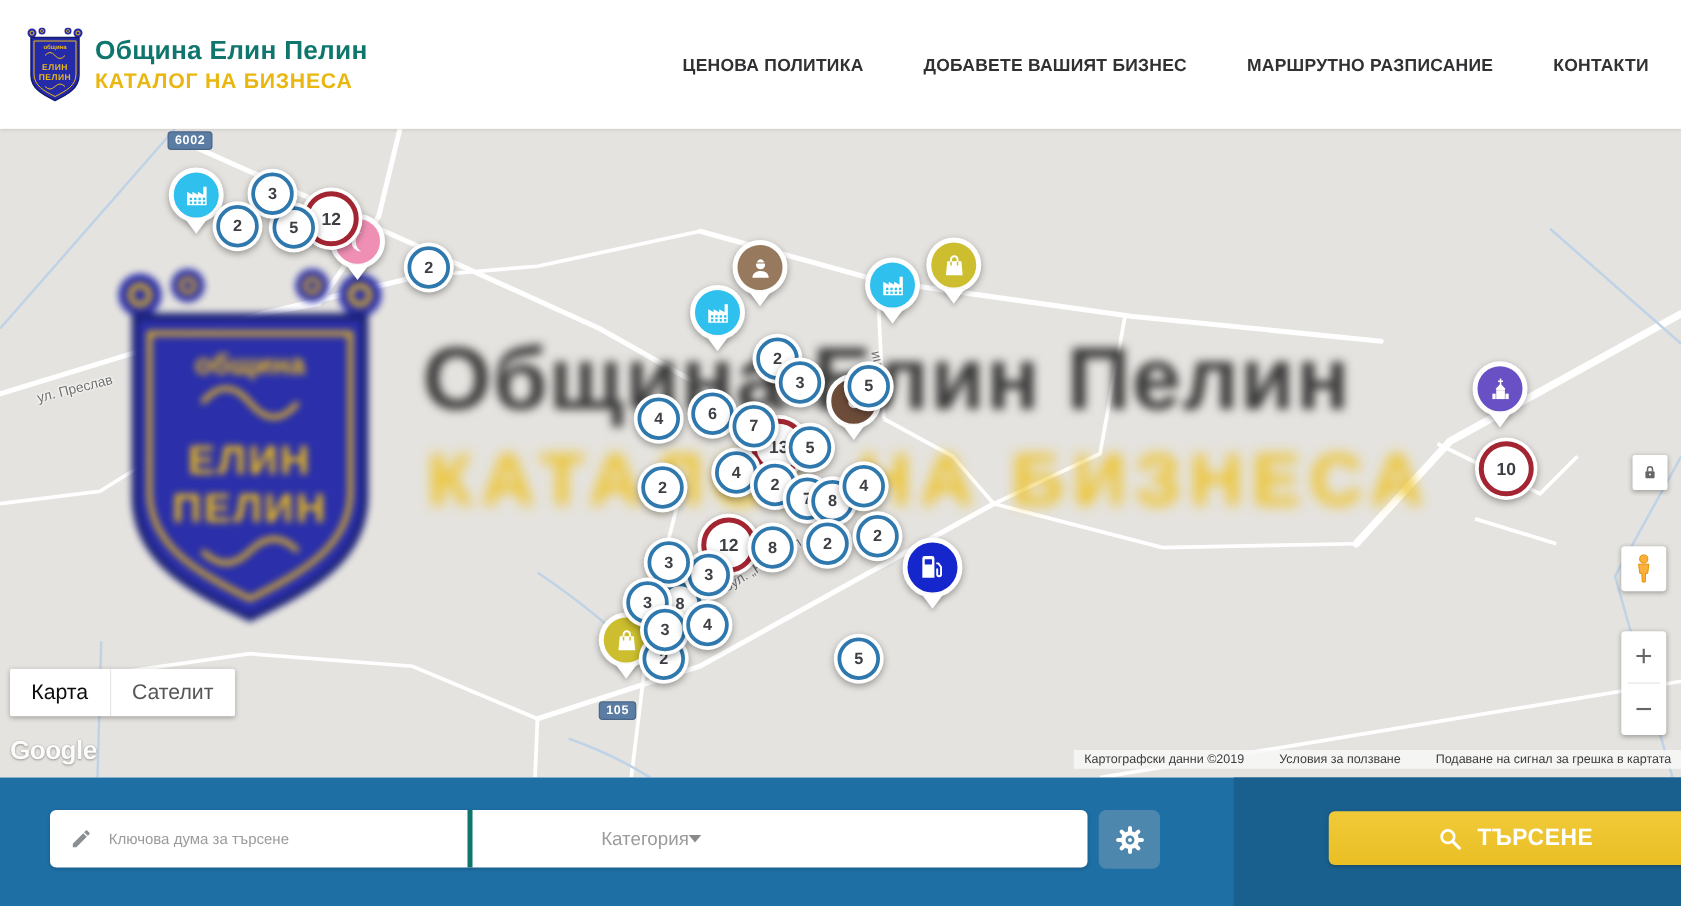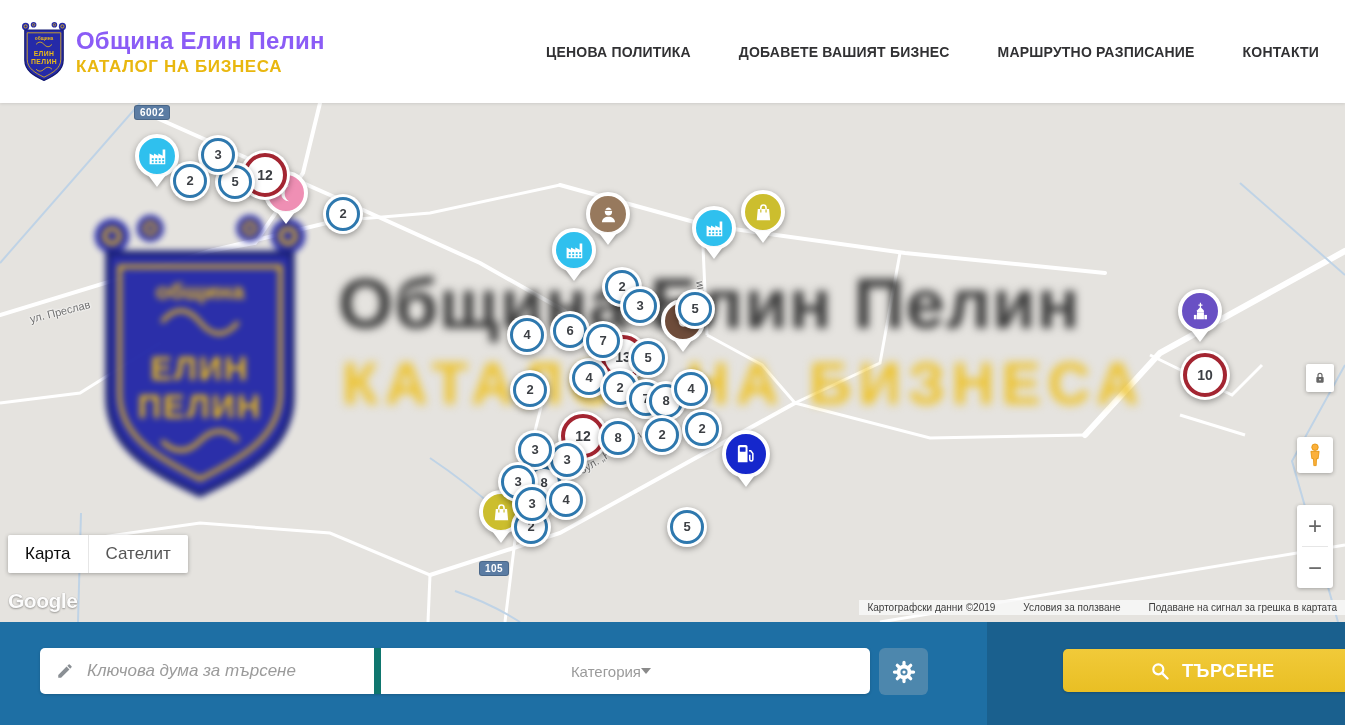--- a/index.html
+++ b/index.html
@@ -4,21 +4,21 @@
 <style>
   html,body{margin:0;padding:0;background:#fff;}
   .page{position:relative;width:1345px;height:725px;overflow:hidden;
         font-family:"Liberation Sans",sans-serif;}
 
   
   .header{position:absolute;left:0;top:0;width:1345px;height:103px;background:#fff;
           box-shadow:0 1px 3px rgba(0,0,0,.10);display:flex;align-items:center;
           justify-content:space-between;z-index:30;}
   .brand{display:flex;align-items:center;gap:8px;margin-left:20px;cursor:pointer;}
-  .brand-title{font-size:24px;font-weight:700;color:#8b5cf6;letter-spacing:.2px;}
+  .brand-title{font-size:21px;font-weight:700;color:#0f766e;letter-spacing:.2px;}
   .brand-subtitle{font-size:17px;font-weight:700;color:#e9b70f;letter-spacing:.6px;margin-top:2px;}
   .nav{display:flex;align-items:center;gap:48px;margin-right:26px;}
   .nav a{font-size:14px;font-weight:700;color:#313133;text-decoration:none;
          letter-spacing:.2px;white-space:nowrap;cursor:pointer;}
 
   
   .map{position:absolute;left:0;top:103px;width:1345px;height:519px;background:#e5e3df;
        overflow:hidden;cursor:grab;}
   .roads{position:absolute;left:0;top:0;}
 
@@ -76,25 +76,25 @@
   .zdiv{width:26px;height:1px;background:#e6e6e6;}
 
   
   .searchbar{position:absolute;left:0;top:622px;width:1345px;height:103px;background:#1e6fa4;}
   .sb-right{position:absolute;left:987px;top:0;width:358px;height:103px;background:#1a608e;}
   .sbox{position:absolute;left:40px;top:26px;width:830px;height:46px;background:#fff;
         border-radius:5px;display:flex;align-items:stretch;box-shadow:0 1px 3px rgba(0,0,0,.18);}
   .sfield{display:flex;align-items:center;}
   .sfield.kw{width:318px;padding-left:16px;gap:11px;}
   .sfield.kw svg{flex:0 0 auto;}
-  .sfield.kw input{border:none;outline:none;font-size:17px;color:#701a75;width:250px;
-        font-family:inherit;background:transparent;font-style:italic;}
+  .sfield.kw input{border:none;outline:none;font-size:12px;color:#701a75;width:250px;
+        font-family:inherit;background:transparent;}
   .sfield.kw input::placeholder{color:#9b9b9b;}
-  .sfield.dd{justify-content:flex-end;padding:0 16px;cursor:pointer;
-        border-left:7px solid #0f766e;}
+  .sfield.dd{justify-content:center;padding:0 16px;cursor:pointer;
+        border-left:4px solid #0f766e;}
   .sfield.dd:nth-child(2){width:254px;}
   .sfield.dd:nth-child(3){width:258px;}
   .sfield.dd span{font-size:15px;color:#9b9b9b;}
   .caret{width:0;height:0;border:5px solid transparent;border-bottom:0;border-top:6px solid #8a8a8a;}
   .gearbtn{position:absolute;left:879px;top:26px;width:49px;height:47px;background:#4d87ad;
         border:none;border-radius:6px;cursor:pointer;display:flex;align-items:center;
         justify-content:center;padding:0;}
   .searchbtn{position:absolute;left:1017px;top:27px;width:301px;height:43px;border:none;
         border-radius:5px;background:linear-gradient(#f1ca39,#e9bf24);cursor:pointer;
         display:flex;align-items:center;justify-content:center;gap:10px;

